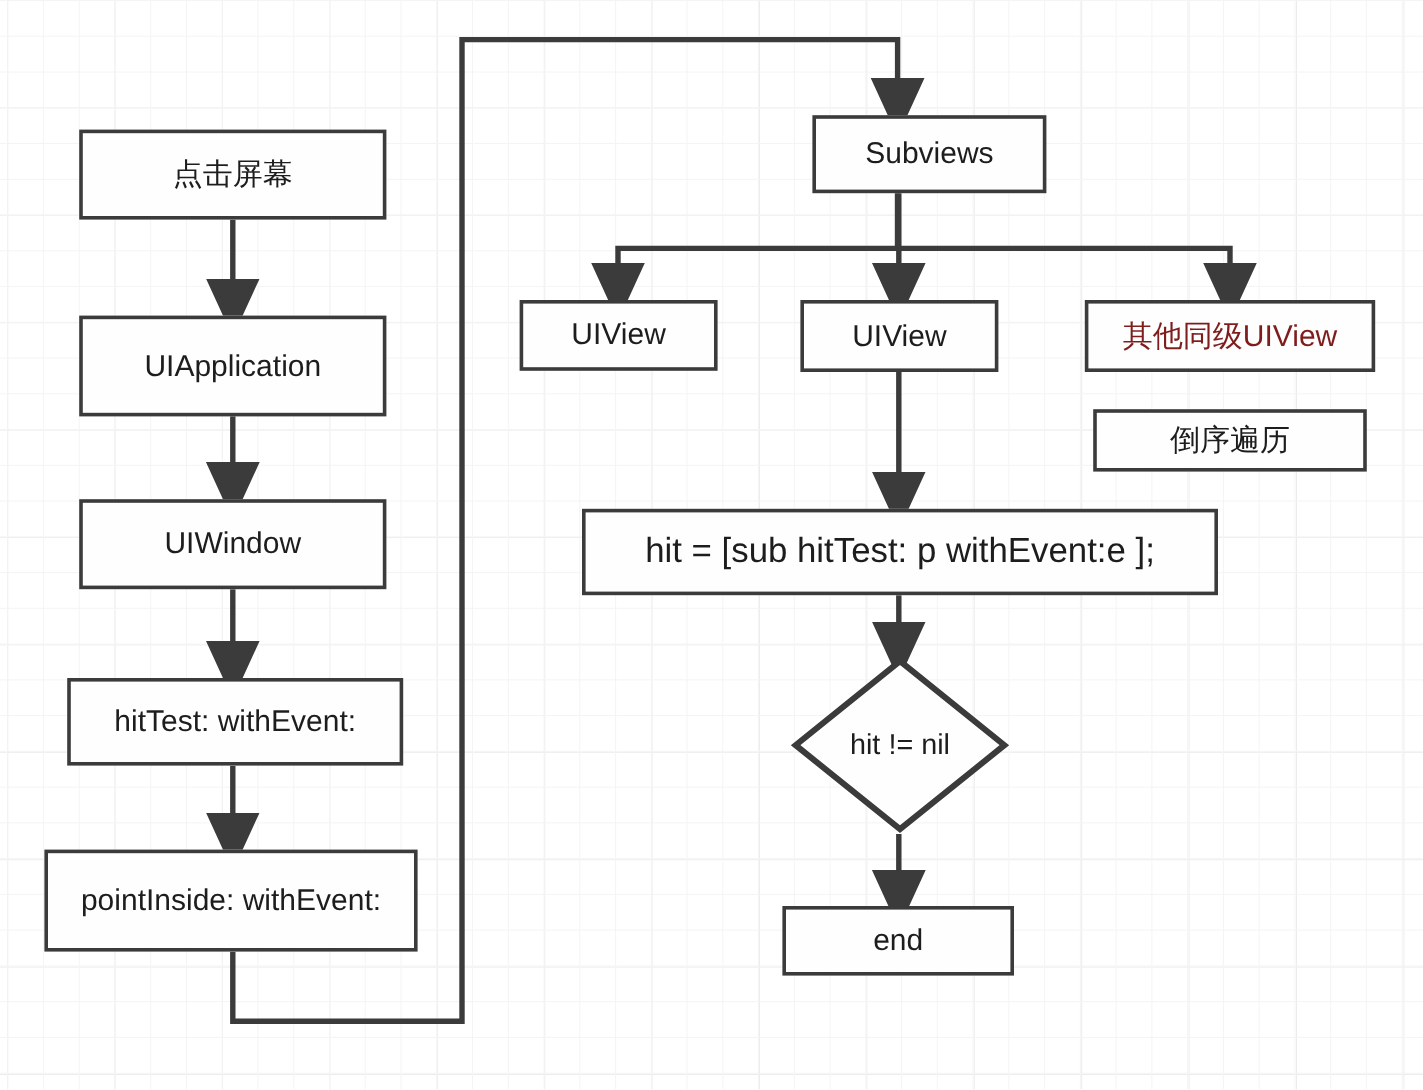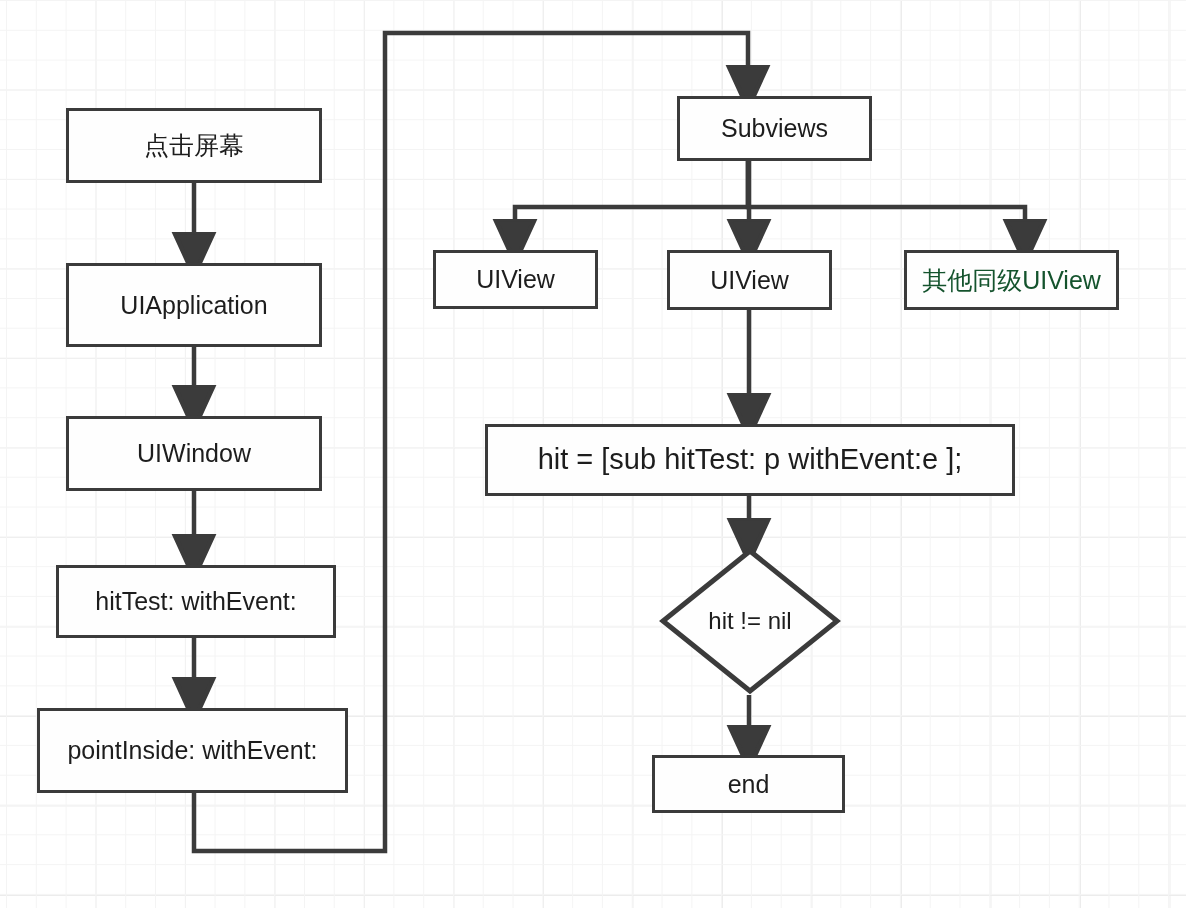--- a/index.html
+++ b/index.html
@@ -136,24 +136,27 @@
   </div>
 
   <div class="node" id="n-uiview-left" style="left: 433px; top: 250px; width: 165px; height: 59px; font-size: 25px; background: rgb(254, 254, 254); border-color: rgb(59, 59, 59); color: rgb(29, 29, 29);">
     <span class="label">UIView</span>
   </div>
 
   <div class="node" id="n-uiview-mid" style="left: 667px; top: 250px; width: 165px; height: 60px; font-size: 25px; background: rgb(254, 254, 254); border-color: rgb(59, 59, 59); color: rgb(29, 29, 29);">
     <span class="label">UIView</span>
   </div>
 
-  <div class="node" id="n-uiview-other" style="left: 904px; top: 250px; width: 215px; height: 60px; font-size: 25px; background: rgb(254, 254, 254); border-color: rgb(59, 59, 59); color: #14532d;">
+  <div class="node" id="n-uiview-other" style="left: 904px; top: 250px; width: 242px; height: 60px; font-size: 25px; background: rgb(254, 254, 254); border-color: rgb(59, 59, 59); color: #7f1d1d;">
     <span class="label">其他同级UIView</span>
   </div>
 
+  <div class="node" id="n-reverse" style="left: 911px; top: 341px; width: 228px; height: 52px; font-size: 25px; background: rgb(254, 254, 254); border-color: rgb(59, 59, 59); color: rgb(29, 29, 29);">
+    <span class="label">倒序遍历</span>
+  </div>
 
   <div class="node" id="n-hitcall" style="left: 485px; top: 424px; width: 530px; height: 72px; font-size: 29px; background: rgb(254, 254, 254); border-color: rgb(59, 59, 59); color: rgb(29, 29, 29);">
     <span class="label">hit = [sub hitTest: p withEvent:e ];</span>
   </div>
 
   <div class="diamond-wrap" id="n-hitnotnil" style="left: 659px; top: 547px; width: 182px; height: 148px; font-size: 24px;">
     <svg width="182" height="148" viewBox="0 0 182 148">
       <polygon points="91,4 178,74 91,144 4,74" fill="#fefefe" stroke="#3b3b3b" stroke-width="5" stroke-linejoin="miter"></polygon>
     </svg>
     <div class="diamond-label" style="color: rgb(29, 29, 29);">hit != nil</div>

